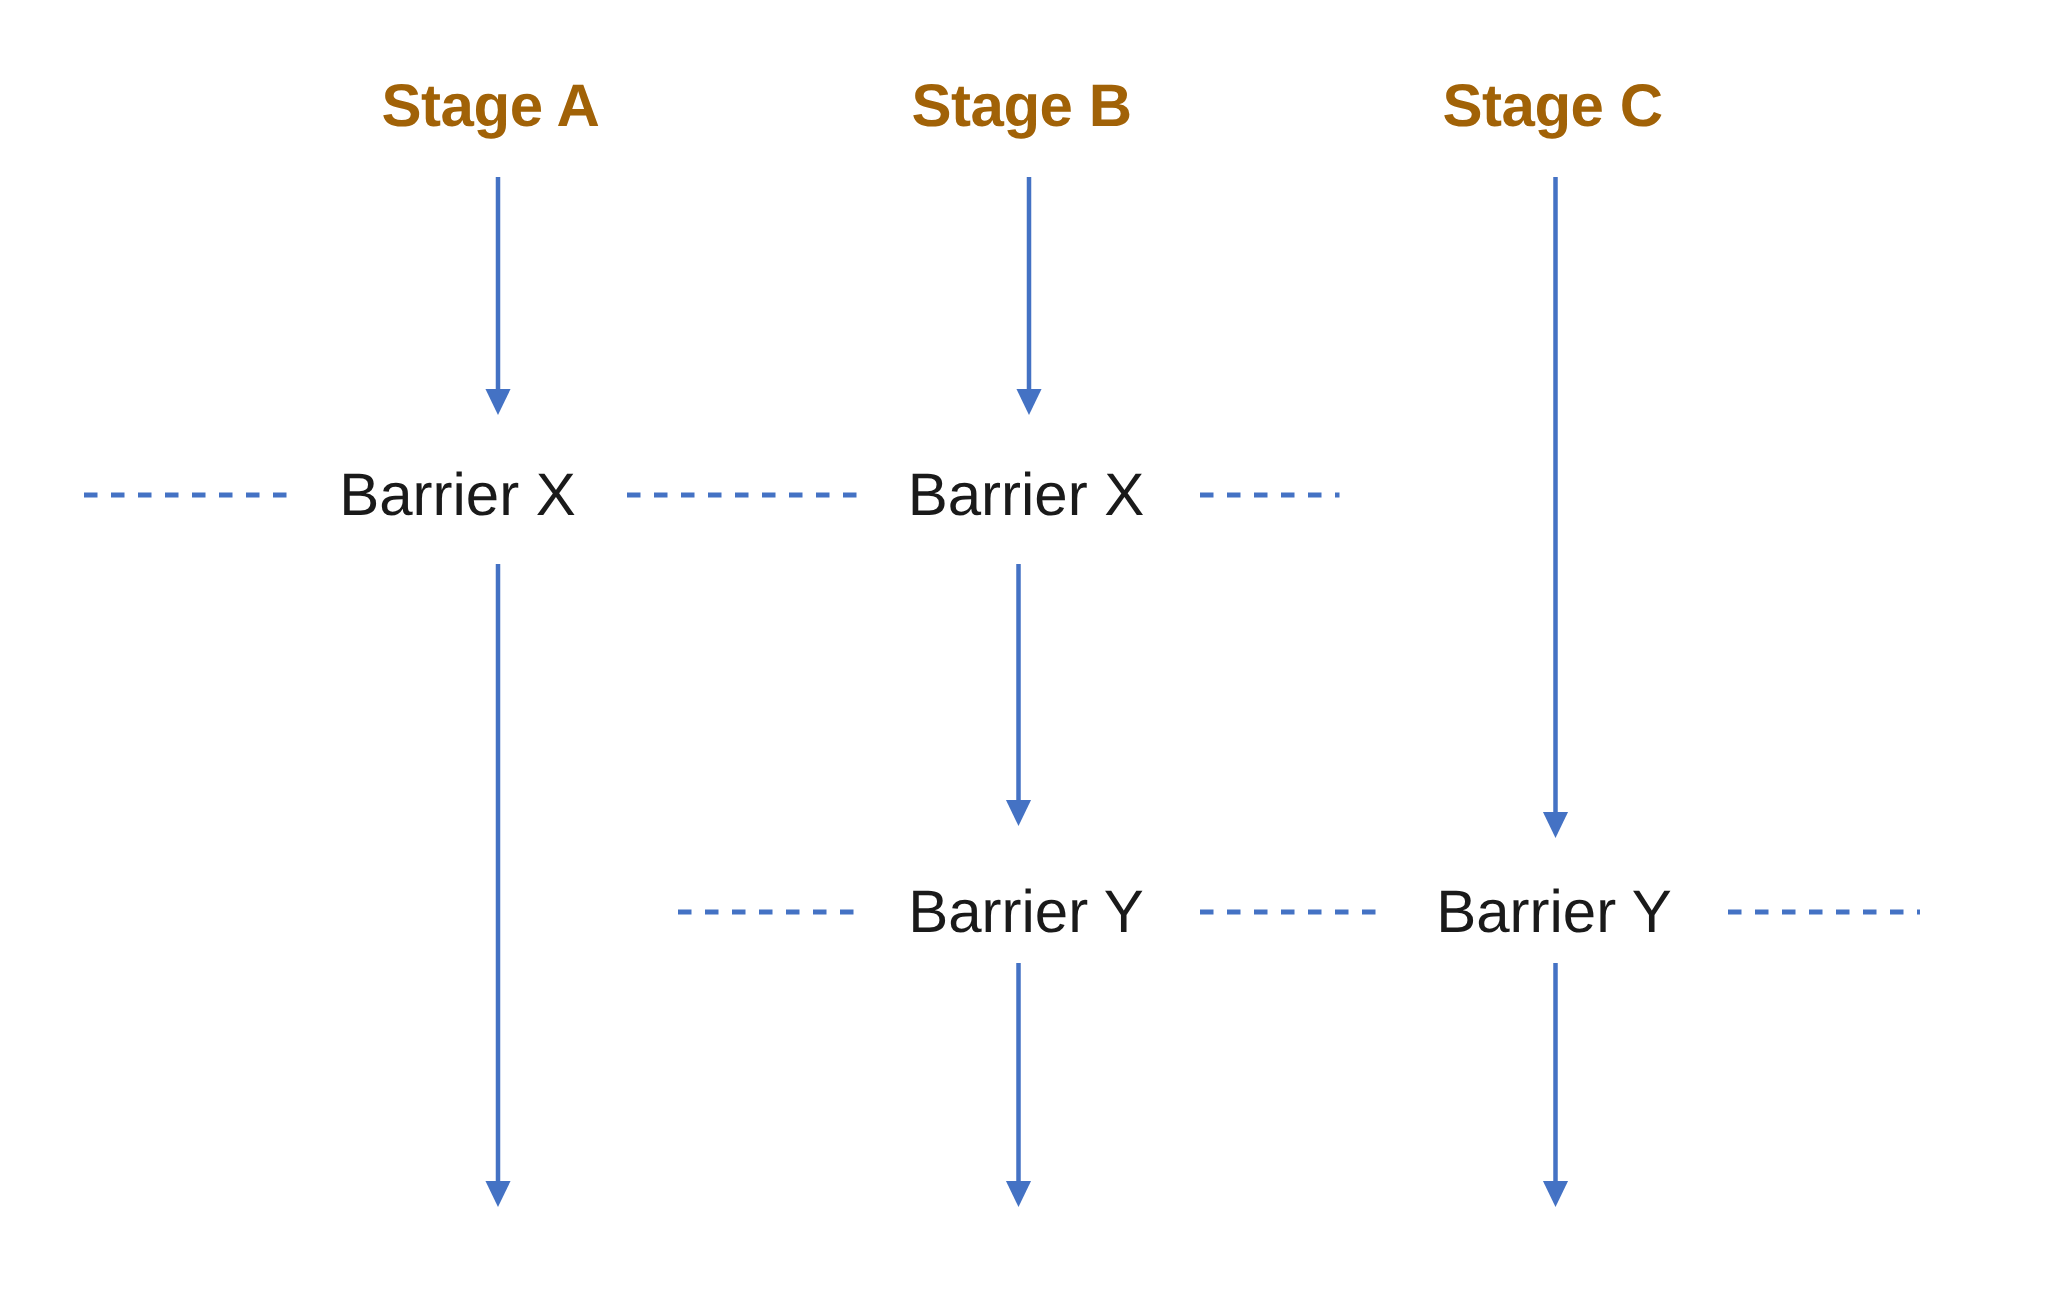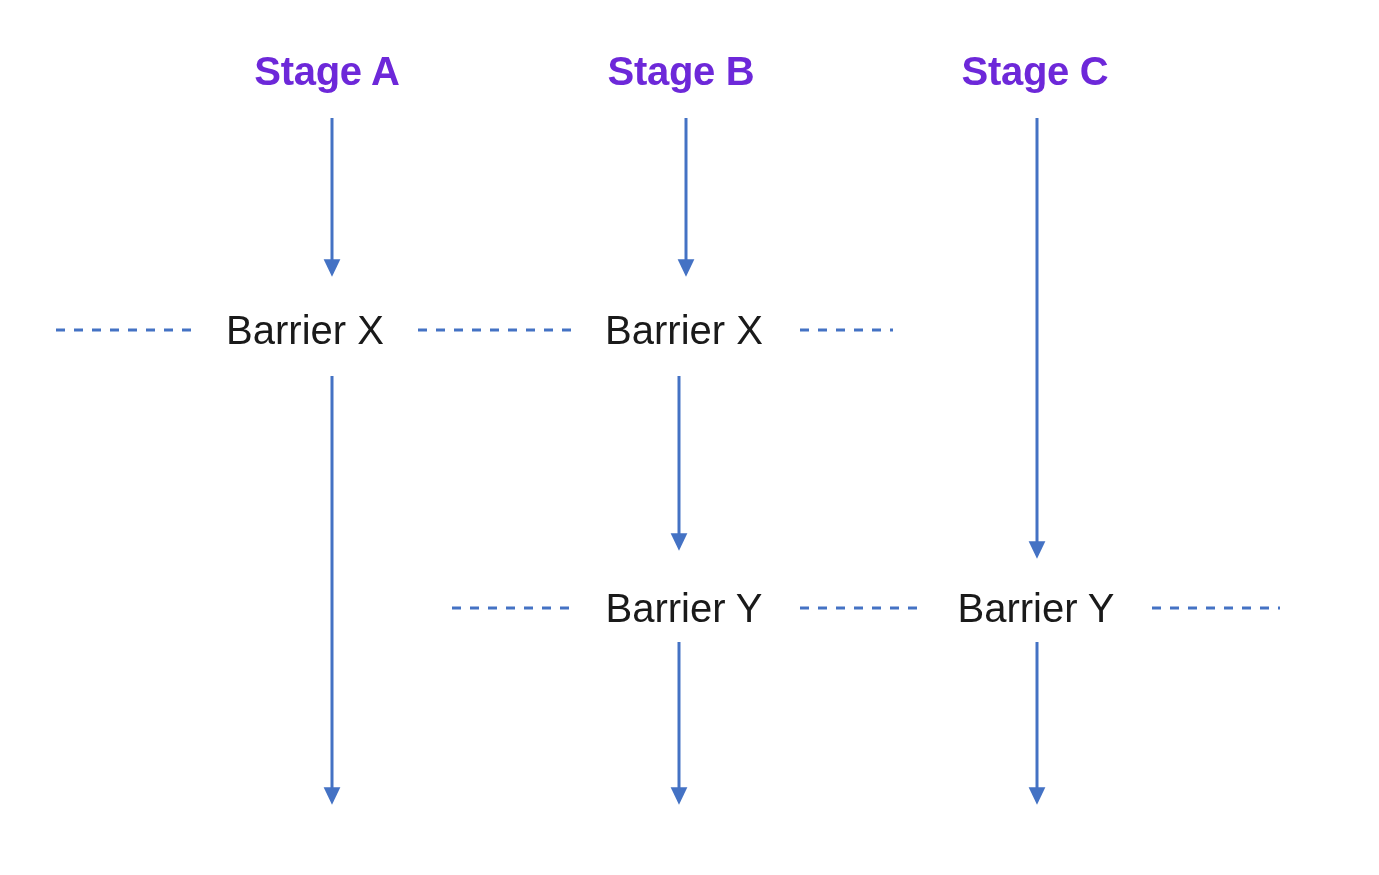--- a/index.html
+++ b/index.html
@@ -16,21 +16,21 @@
     height: 875px;
     background: #ffffff;
     overflow: hidden;
   }
   .stage-title {
     position: absolute;
     font-family: "Liberation Sans", sans-serif;
     font-weight: bold;
     font-size: 40px;
     line-height: 46px;
-    color: #6d28d9;
+    color: #a16207;
     text-align: left;
     white-space: nowrap;
     transform: translateX(-50%);
     letter-spacing: -0.3px;
   }
   .barrier-label {
     position: absolute;
     font-family: "Liberation Sans", sans-serif;
     font-weight: normal;
     font-size: 40px;

